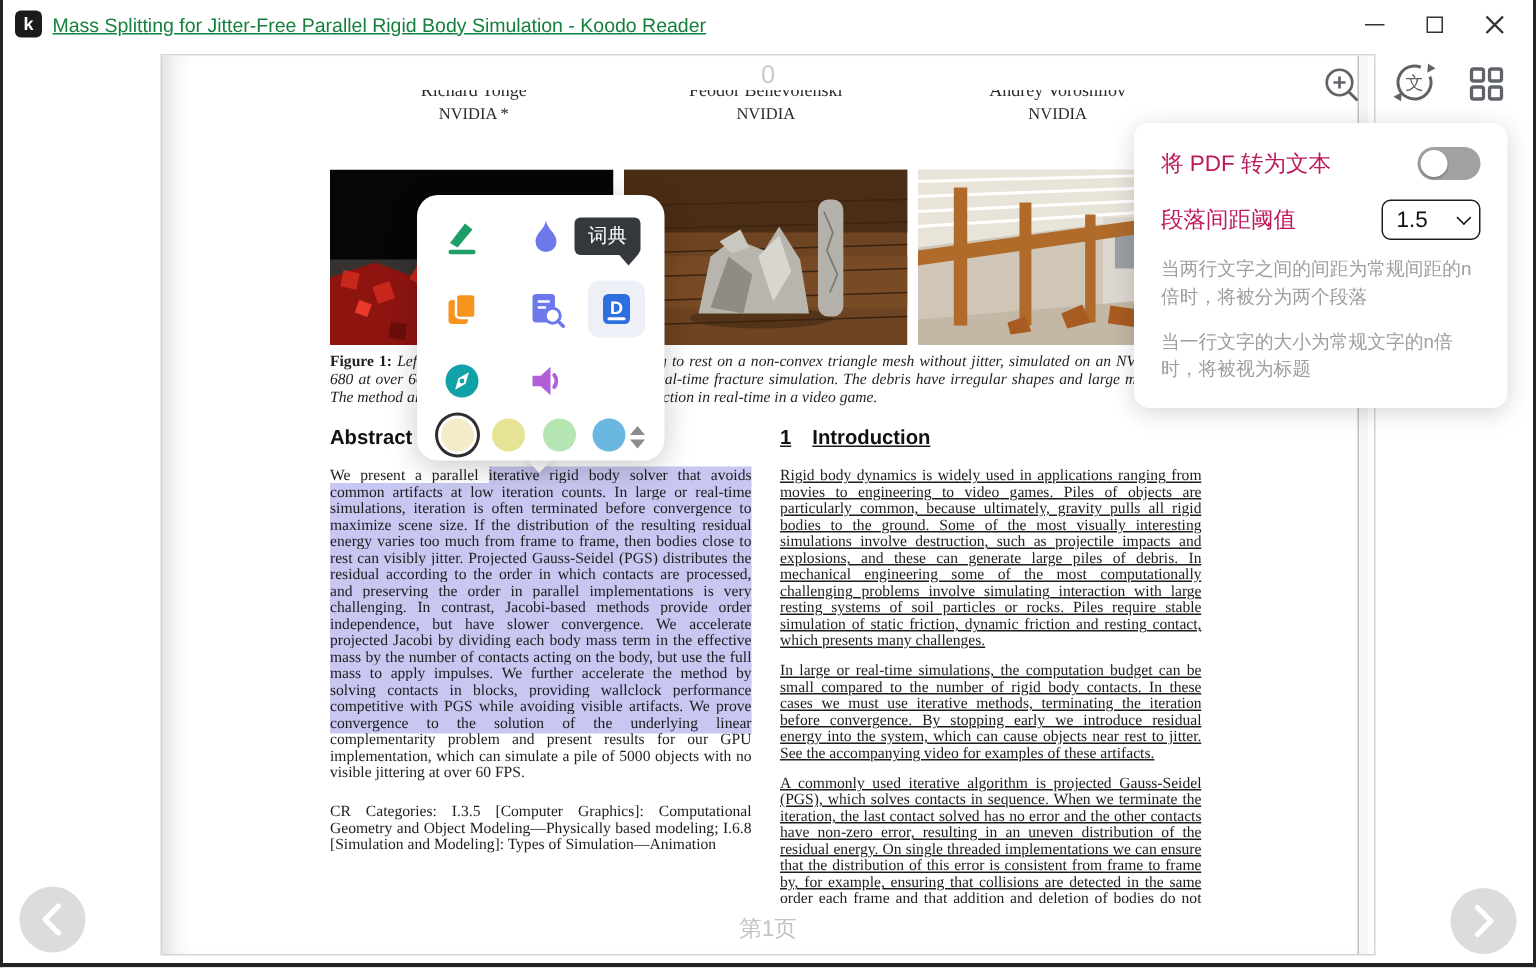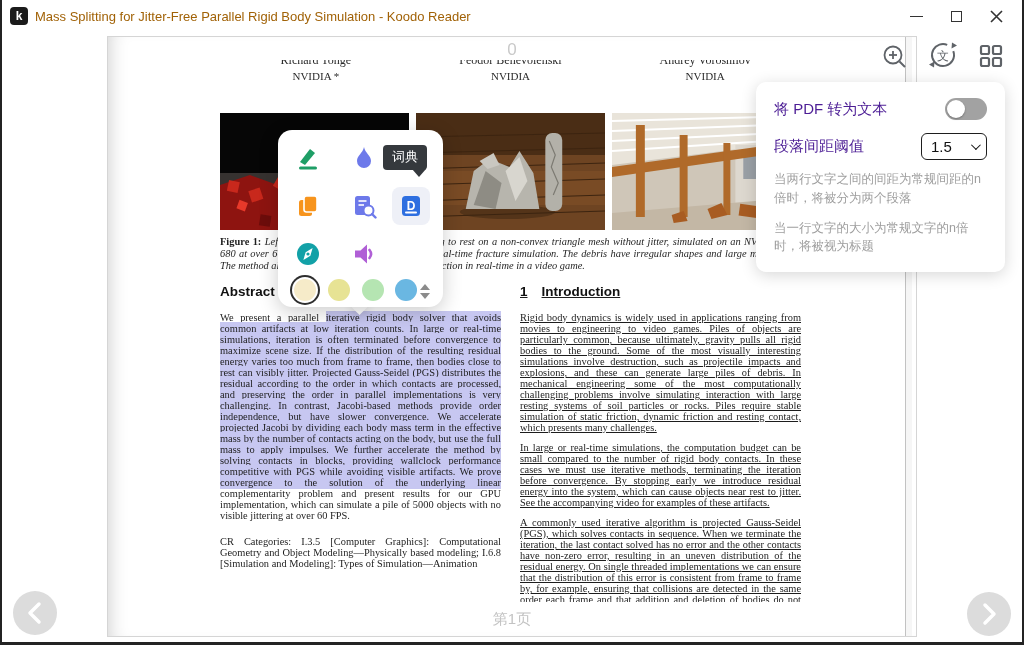--- a/index.html
+++ b/index.html
@@ -6,21 +6,21 @@
   html,body { width:1024px; height:645px; background:#fff; font-family:"Liberation Sans",sans-serif; overflow:hidden; }
   .window { position:relative; width:1024px; height:645px; background:#fff; overflow:hidden; }
   .win-border { position:absolute; background:#232323; z-index:60; }
   .wb-left { left:0; top:0; width:2px; height:645px; }
   .wb-right { right:0; top:0; width:2px; height:645px; }
   .wb-bottom { left:0; bottom:0; width:1024px; height:3px; }
 
   
   .titlebar { position:absolute; left:0; top:0; width:1024px; height:32px; background:#fff; display:flex; align-items:center; z-index:55; }
   .app-icon { width:18px; height:18px; margin-left:10px; background:#1b1b1b; border-radius:4px; color:#fff; font-size:12px; font-weight:bold; display:flex; align-items:center; justify-content:center; }
-  .win-title { margin-left:7px; font-size:13px; color:#a16207; }
+  .win-title { margin-left:7px; font-size:13px; color:#15803d;text-decoration:underline; }
   .win-controls { position:absolute; right:8px; top:0; height:32px; display:flex; align-items:center; }
   .win-btn { width:40px; height:32px; display:flex; align-items:center; justify-content:center; background:transparent; border:none; cursor:pointer; }
   .glyph-min { width:13px; height:0; border-top:1.6px solid #333; }
   .glyph-max { width:11px; height:11px; border:1.6px solid #333; }
 
   
   .doc { position:absolute; left:107px; top:36px; width:810px; height:601px; background:#fff; border:1px solid #d5d5d5; box-shadow:inset 16px 0 20px -16px rgba(0,0,0,.22); z-index:5; overflow:hidden; }
   .doc-scroll { position:absolute; right:4px; top:0; bottom:0; width:7px; border-left:1px solid #c2c2c2; background:#f6f6f6; }
   .progress-num { position:absolute; top:3px; left:0; width:100%; text-align:center; font-size:17px; color:#c9c9c9; }
 
@@ -60,21 +60,21 @@
   .spinner { position:absolute; left:141px; top:150px; width:12px; height:22px; display:flex; flex-direction:column; align-items:center; justify-content:center; gap:3px; cursor:pointer; }
   .tri-up { width:0; height:0; border-left:5px solid transparent; border-right:5px solid transparent; border-bottom:6px solid #8b8b8b; }
   .tri-dn { width:0; height:0; border-left:5px solid transparent; border-right:5px solid transparent; border-top:6px solid #8b8b8b; }
 
   .tooltip { position:absolute; left:383px; top:145px; background:#35393d; color:#fff; font-size:13px; padding:3px 9px 4px; border-radius:4px; z-index:50; white-space:nowrap; }
   .tooltip-arrow { position:absolute; left:412px; top:169px; width:0; height:0; border-left:7px solid transparent; border-right:7px solid transparent; border-top:8px solid #35393d; z-index:50; }
 
   
   .settings { position:absolute; left:756px; top:82px; width:249px; background:#fff; border-radius:10px; box-shadow:0 3px 16px rgba(0,0,0,.16); padding:16px 18px 14px; z-index:40; }
   .set-row { display:flex; align-items:center; justify-content:space-between; margin-bottom:13px; }
-  .set-label { font-size:15px; color:#4c1d95; }
+  .set-label { font-size:15px; color:#be185d; }
   .toggle { position:relative; width:42px; height:22px; border-radius:11px; background:#a2a2a2; border:none; cursor:pointer; }
   .toggle-knob { position:absolute; left:2px; top:2px; width:18px; height:18px; border-radius:50%; background:#fff; box-shadow:0 1px 2px rgba(0,0,0,.3); }
   .select { position:relative; width:66px; height:27px; border:1.6px solid #1e1e1e; border-radius:6px; background:#fff; font-size:15px; color:#111; text-align:left; padding-left:9px; cursor:pointer; display:flex; align-items:center; }
   .select .chev { position:absolute; right:8px; top:9px; width:7px; height:7px; border-right:1.8px solid #111; border-bottom:1.8px solid #111; transform:rotate(45deg) translateY(-2px); }
   .set-desc { font-size:12.5px; color:#9e9e9e; line-height:1.5; margin:-3px 0 14px; }
   .set-desc.last { margin-bottom:2px; }
 
   
   .icon-btn { position:absolute; background:transparent; border:none; cursor:pointer; z-index:20; }
   .translate-btn { left:928px; top:40px; }

